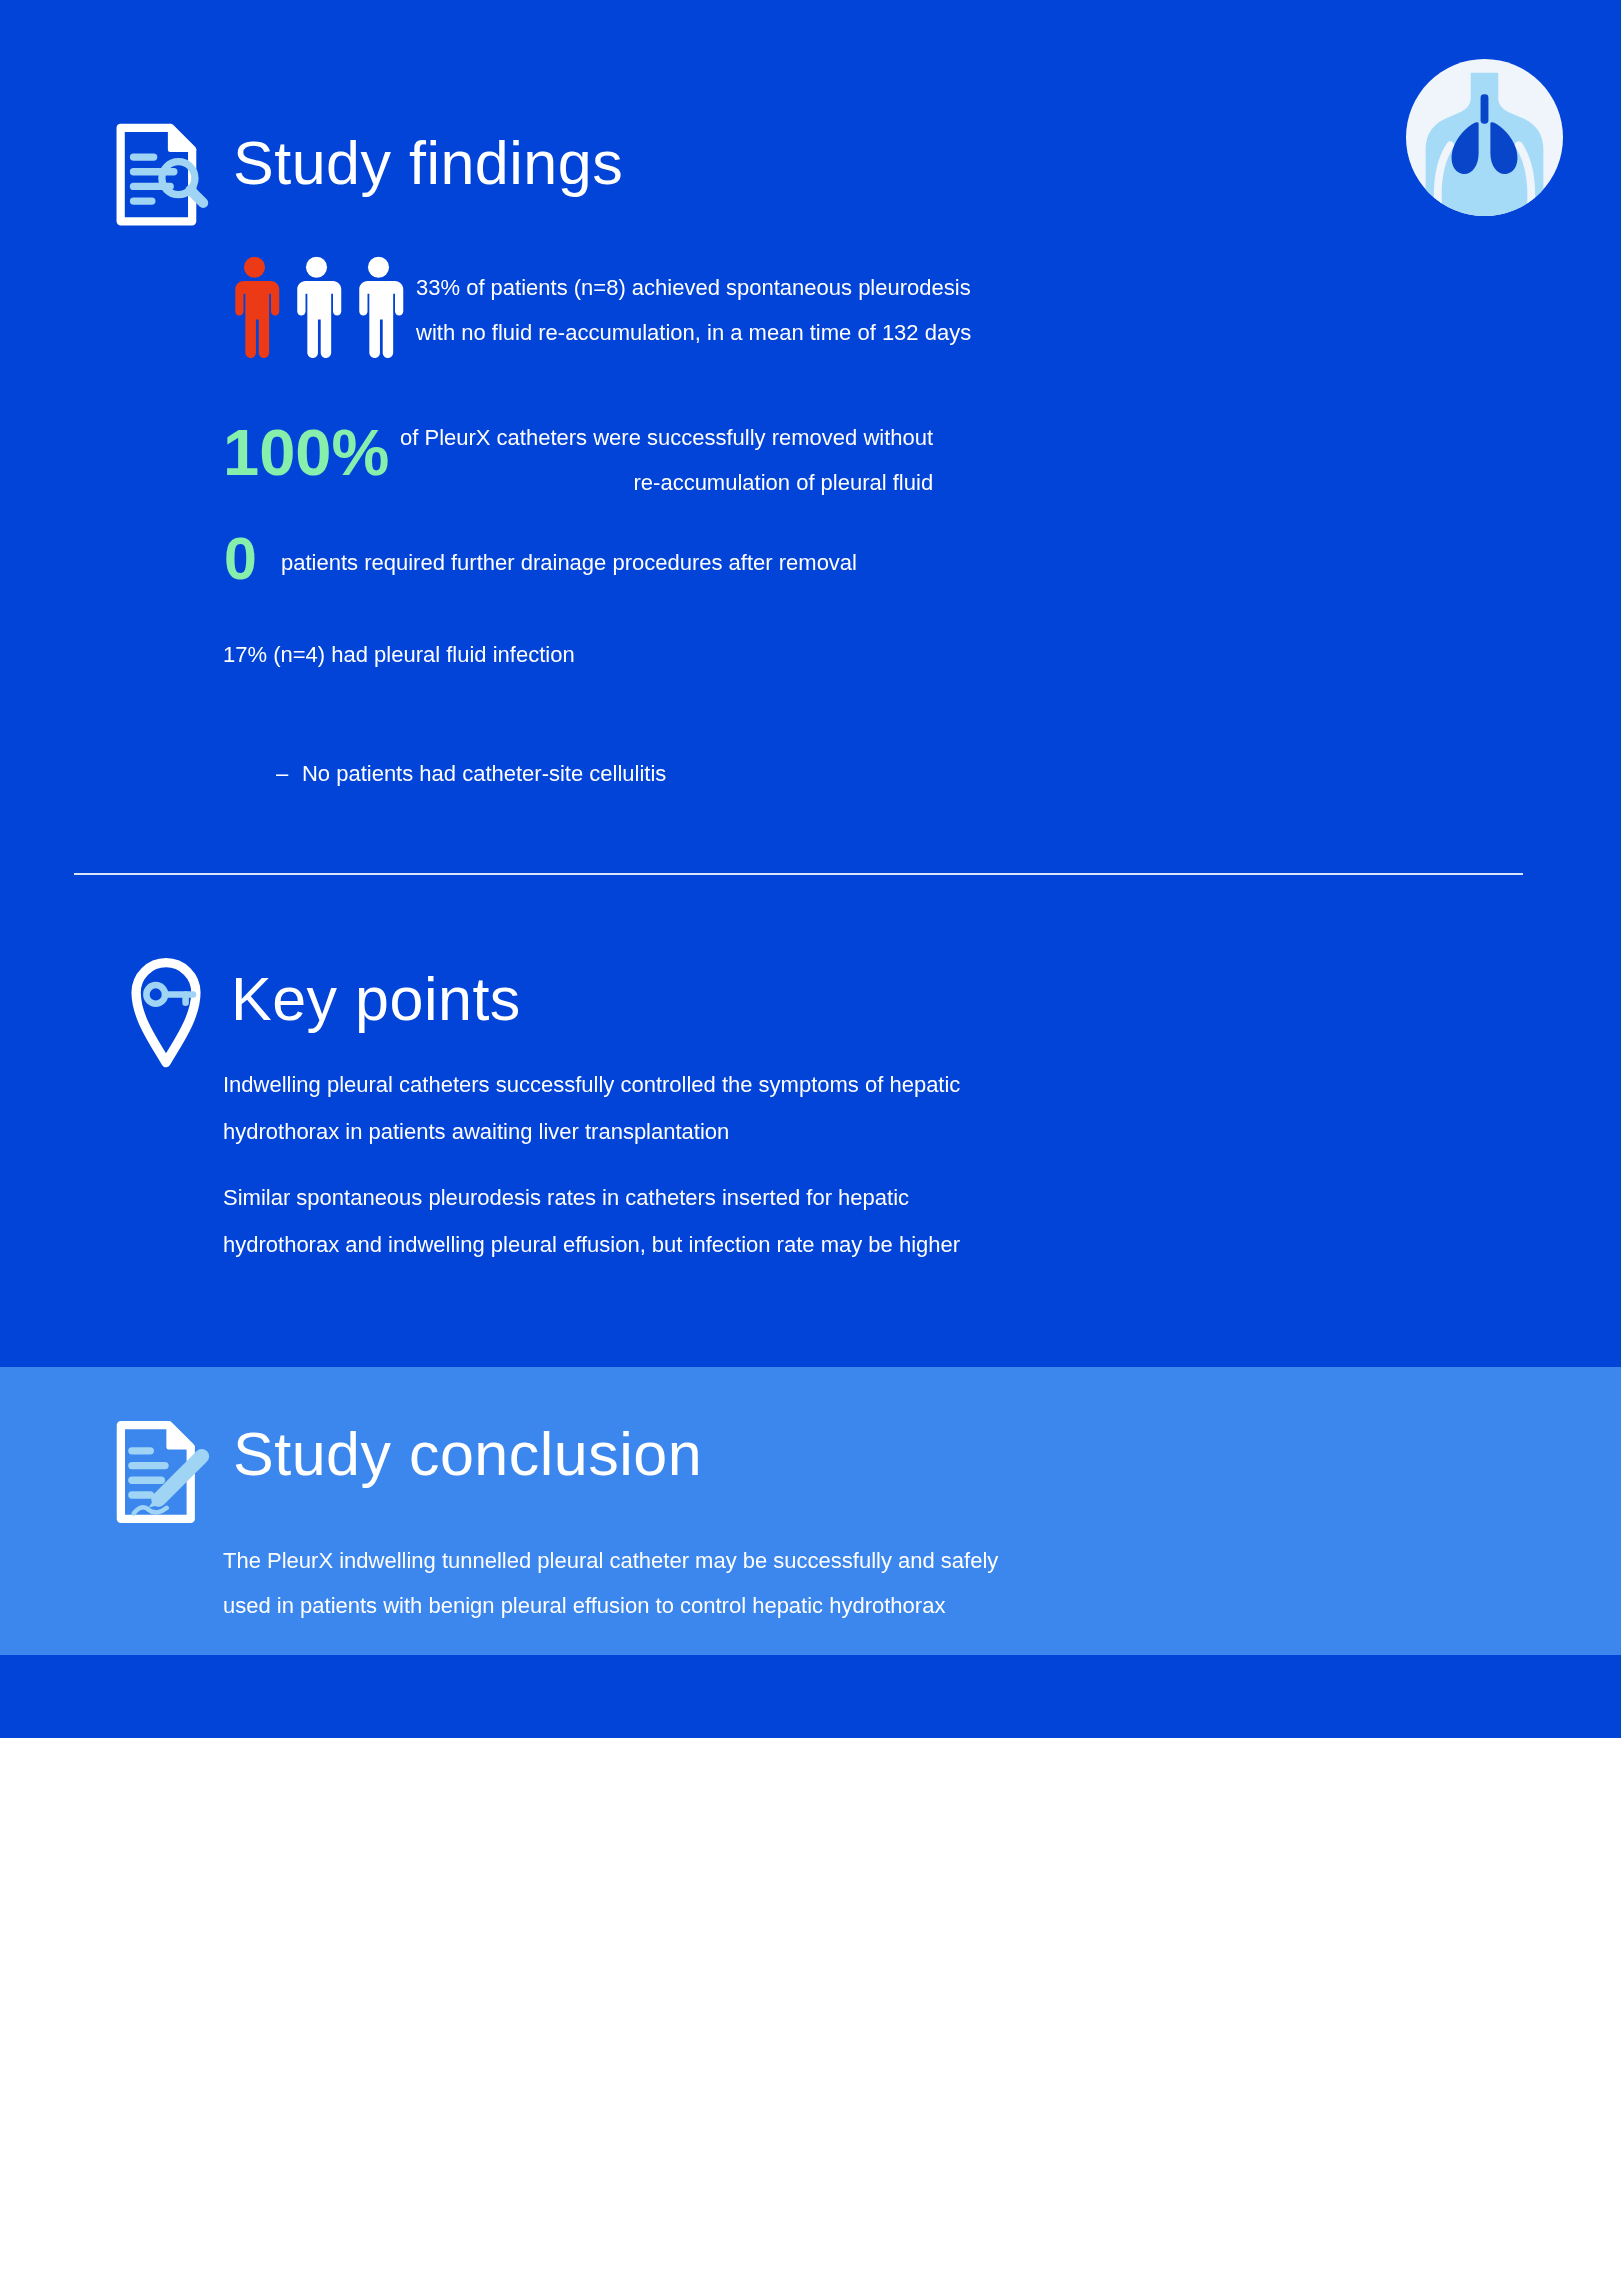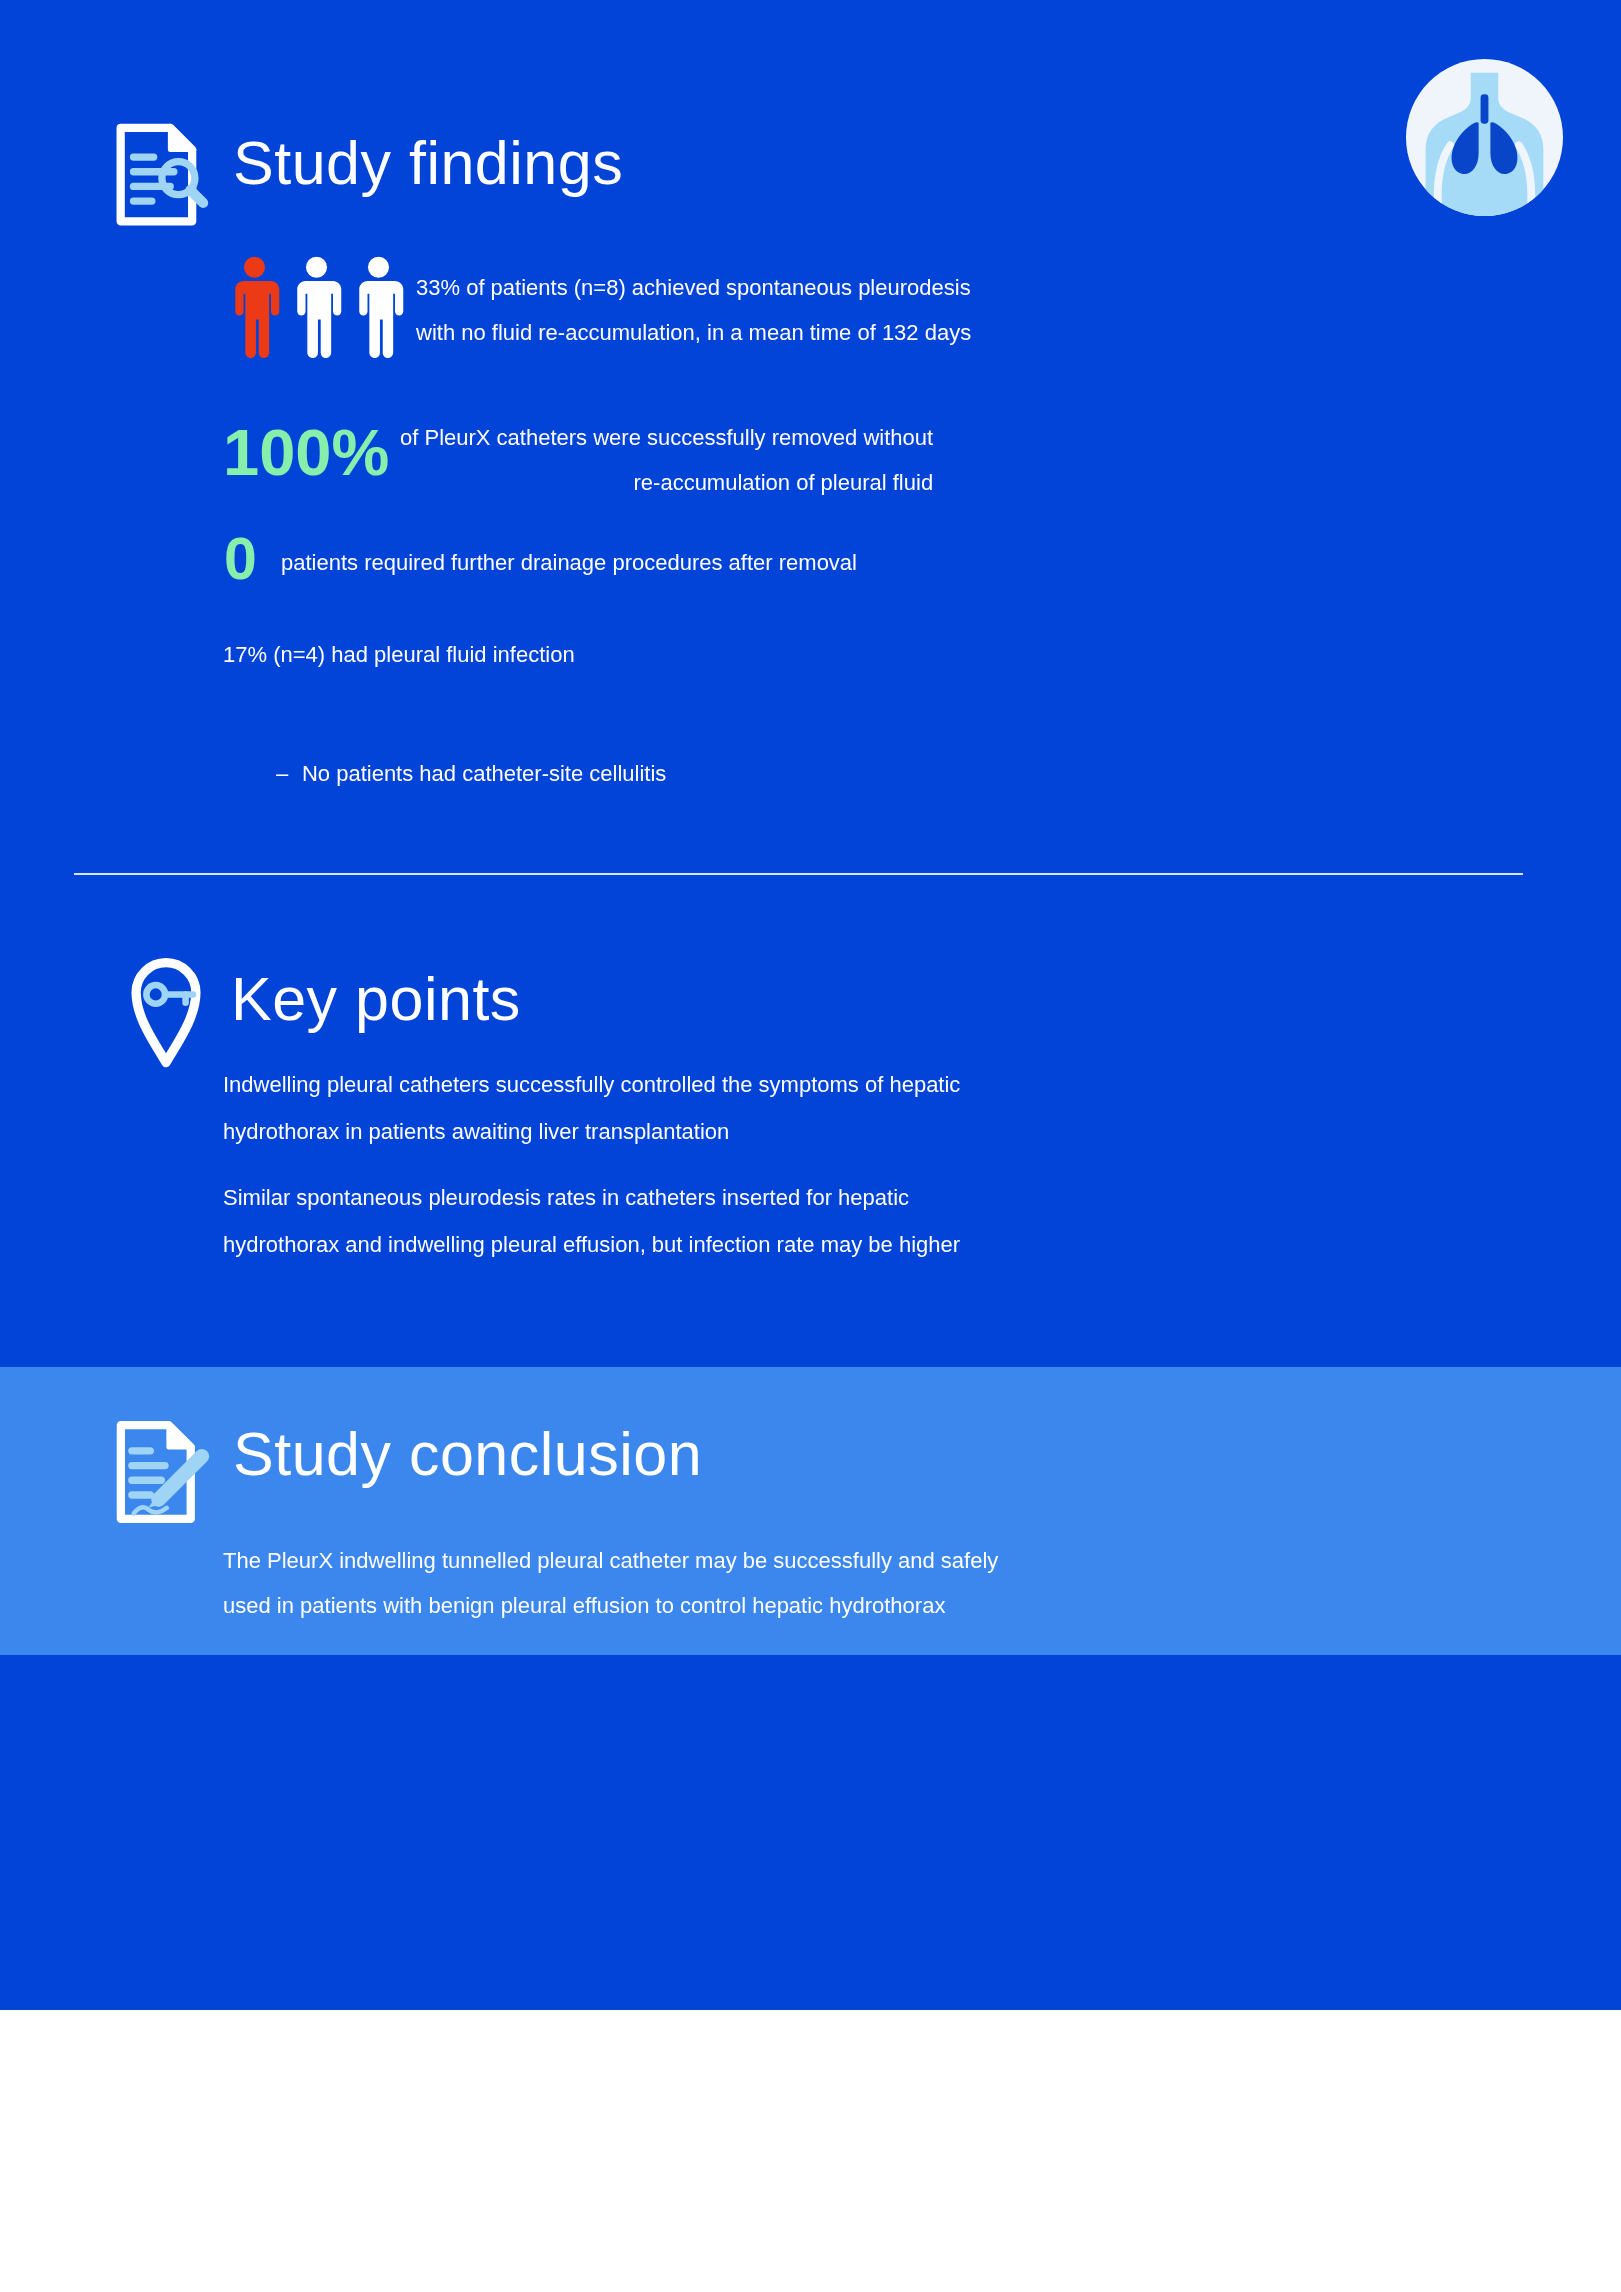--- a/index.html
+++ b/index.html
@@ -1,18 +1,18 @@
 <!DOCTYPE html>
 <html><head>
 <meta charset="utf-8">
 <style>
   html,body { margin:0; padding:0; }
   body { font-family:"Liberation Sans", sans-serif; }
   .page {
-    position:relative; width:1621px; height:2010px;
+    position:relative; width:1621px; height:1738px;
     background:#0344D8; overflow:hidden; color:#FFFFFF;
   }
   .abs { position:absolute; }
   .section-title {
     position:absolute; font-size:61px; line-height:1.1; font-weight:400;
     color:#FFFFFF; letter-spacing:0.5px; white-space:nowrap;
   }
   .txt { position:absolute; font-size:22px; line-height:45px; color:#FFFFFF; white-space:nowrap; }
   .stat-big { position:absolute; font-weight:700; color:#86efac; white-space:nowrap; }
   .stat100 { font-size:65px; line-height:74px; }

